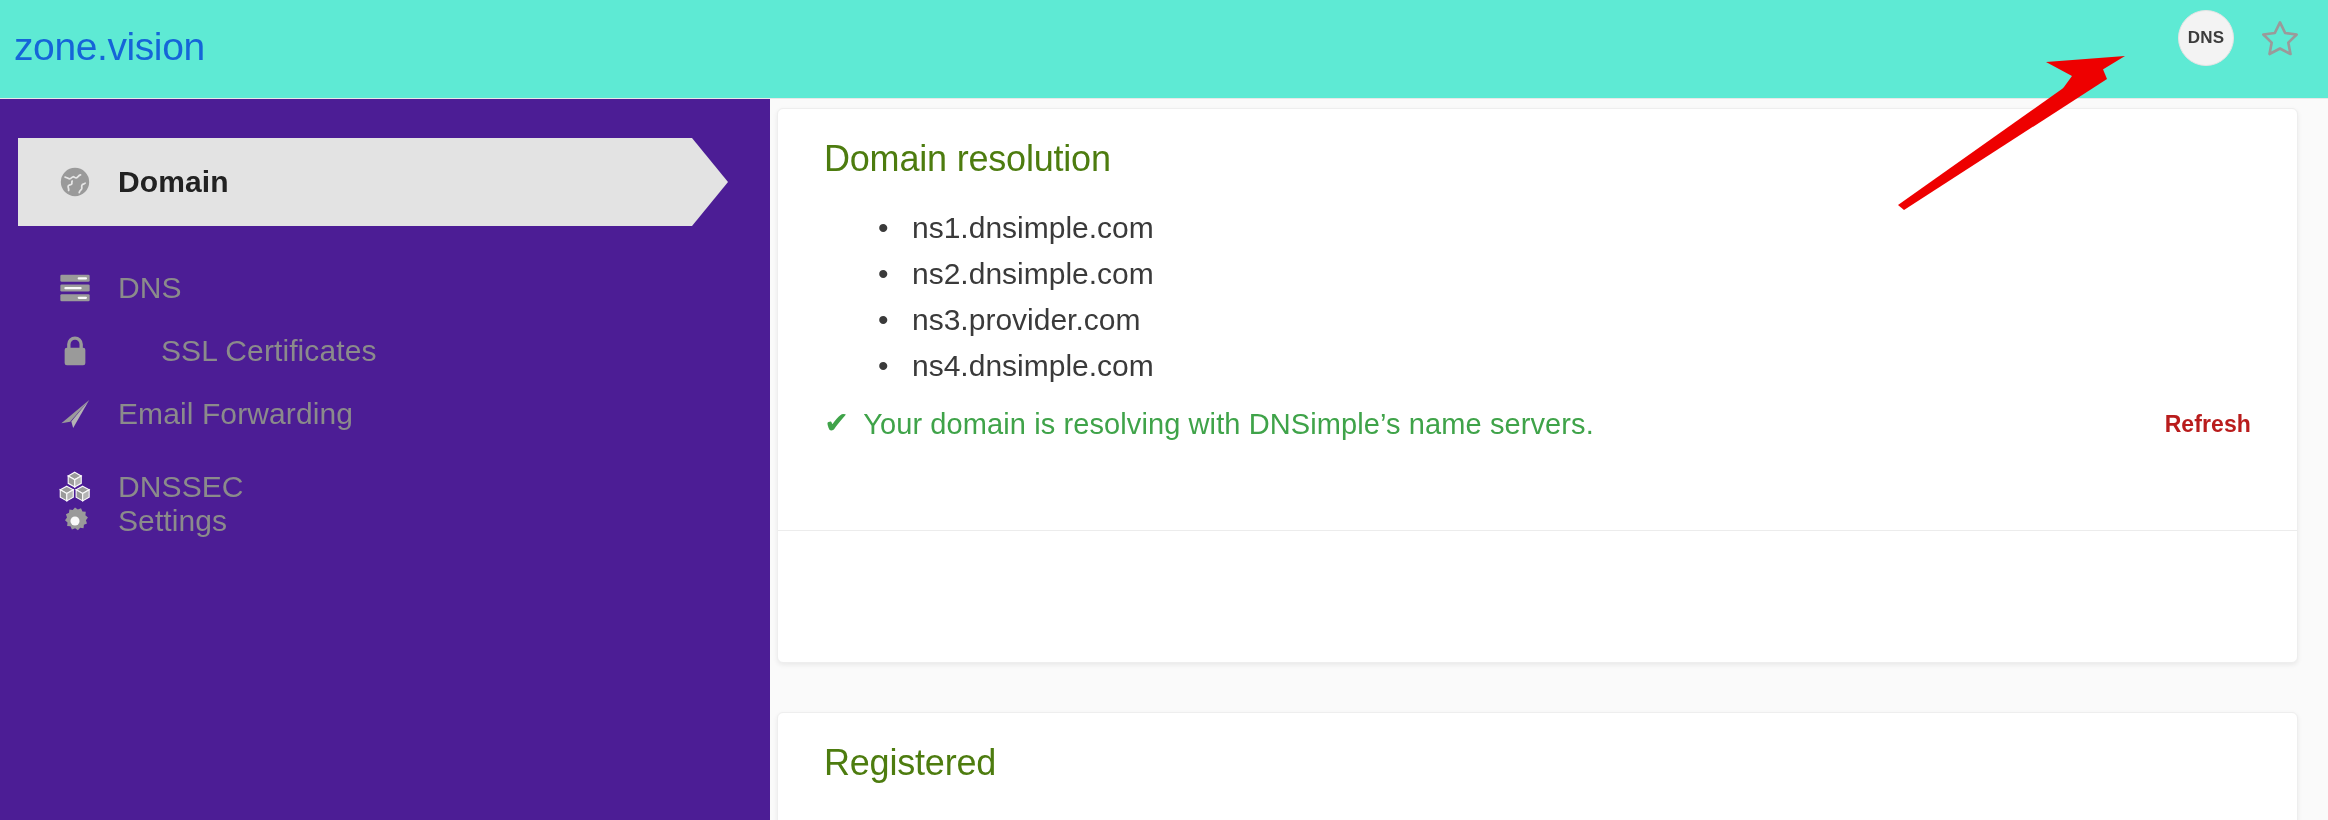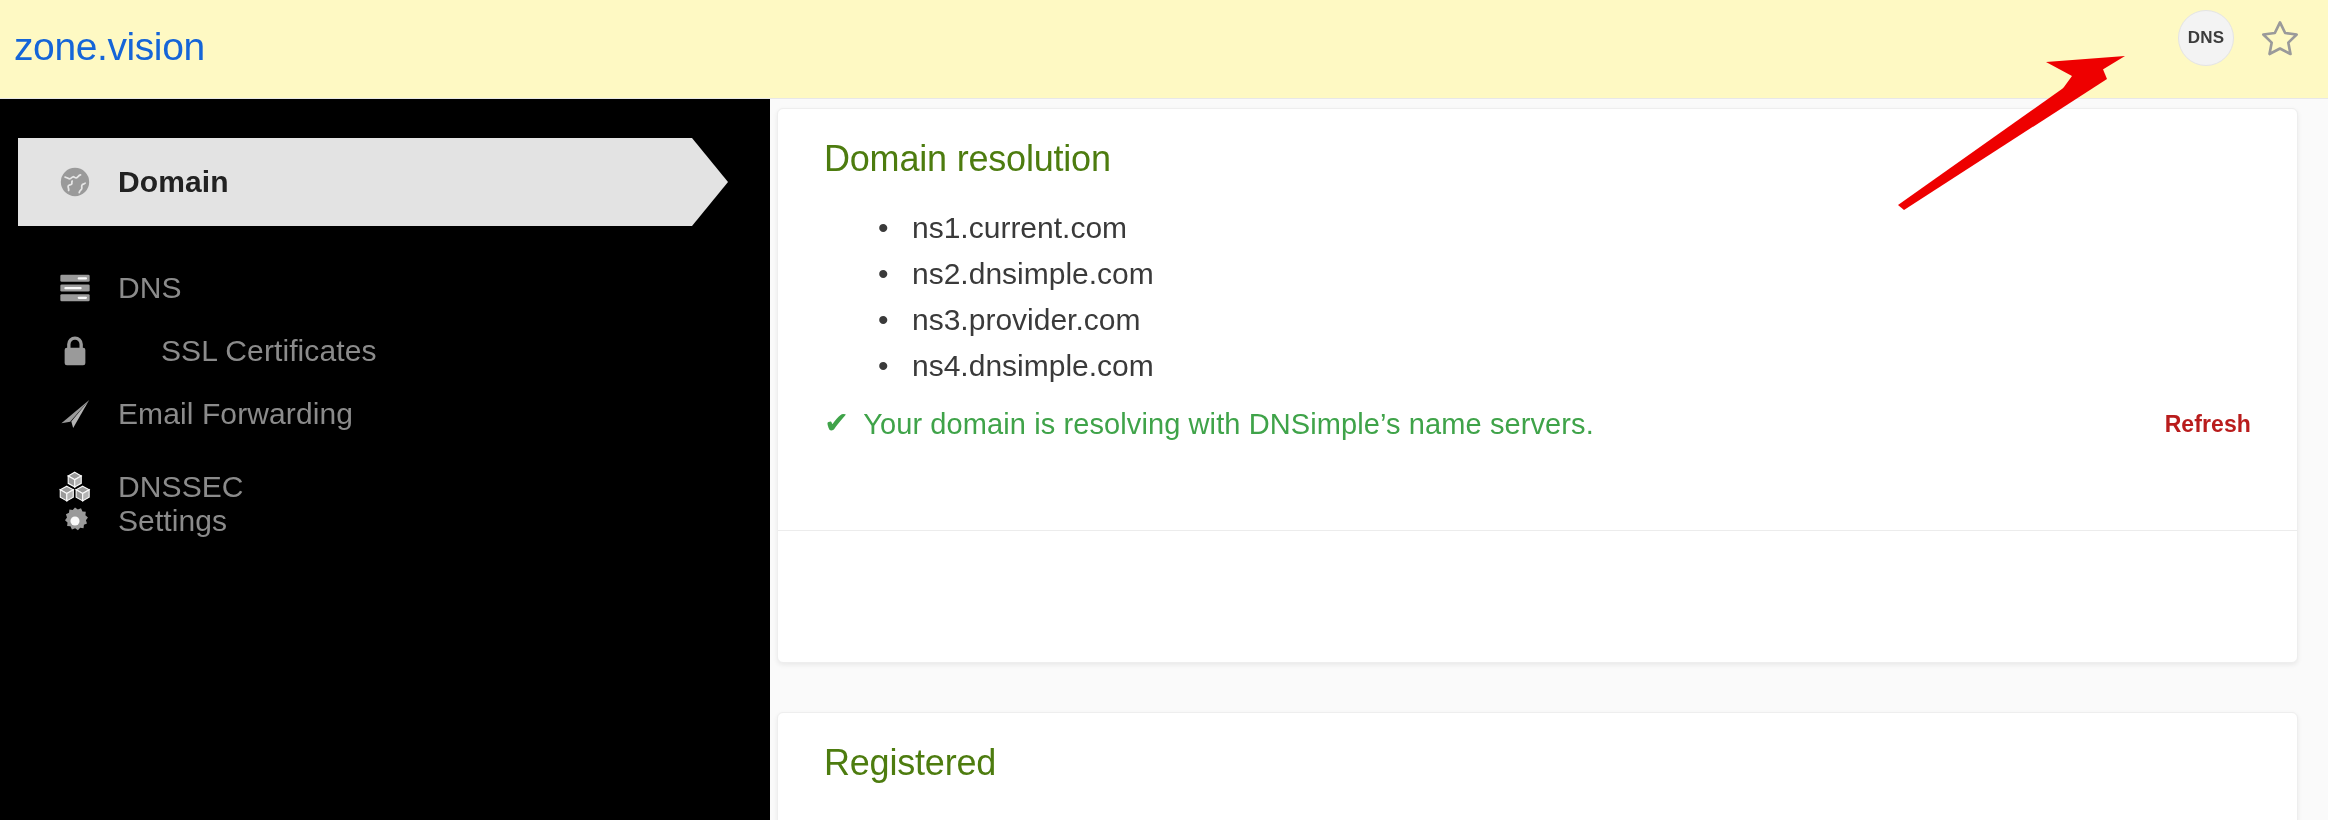--- a/index.html
+++ b/index.html
@@ -7,21 +7,21 @@
     width: 2328px; height: 820px;
     background: #fafafa;
     font-family: "Liberation Sans", sans-serif;
     overflow: hidden;
   }
   #app { position: relative; width: 2328px; height: 820px; background: #fafafa; }
 
   
   .header {
     position: absolute; left: 0; top: 0; width: 2328px; height: 99px;
-    background: #fef9c3;
+    background: #5eead4;
     border-bottom: 1px solid #e8e8e8;
   }
   .brand {
     position: absolute; left: 14px; top: 25px;
     font-size: 39px; font-weight: 400; letter-spacing: -0.4px;
     color: #1565d8;
     cursor: pointer;
   }
   .header-actions {
     position: absolute; right: 22px; top: 10px;
@@ -37,21 +37,21 @@
   }
   .star-btn {
     width: 52px; height: 52px;
     display: flex; align-items: center; justify-content: center;
     cursor: pointer;
   }
 
   
   .sidebar {
     position: absolute; left: 0; top: 99px; width: 770px; height: 721px;
-    background: #000000;
+    background: #4c1d95;
   }
   .nav-item {
     position: absolute; left: 18px;
     height: 88px; width: 674px;
     display: flex; align-items: center;
     cursor: pointer;
   }
   .nav-item .ico {
     width: 46px; min-width: 46px; height: 46px;
     display: flex; align-items: center; justify-content: center;
@@ -231,21 +231,21 @@
         </svg>
       </span>
       <span class="lbl">Settings</span>
     </div>
   </div>
 
   <div class="card" id="card-resolution">
     <div class="card-title">Domain resolution</div>
 
     <ul class="ns-list">
-      <li>ns1.current.com</li>
+      <li>ns1.dnsimple.com</li>
       <li>ns2.dnsimple.com</li>
       <li>ns3.provider.com</li>
       <li>ns4.dnsimple.com</li>
     </ul>
 
     <div class="status-row">
       <div class="status-left">
         <span class="check-icon">✔</span>
         <span class="status-text">Your domain is resolving with DNSimple’s name servers.</span>
       </div>

